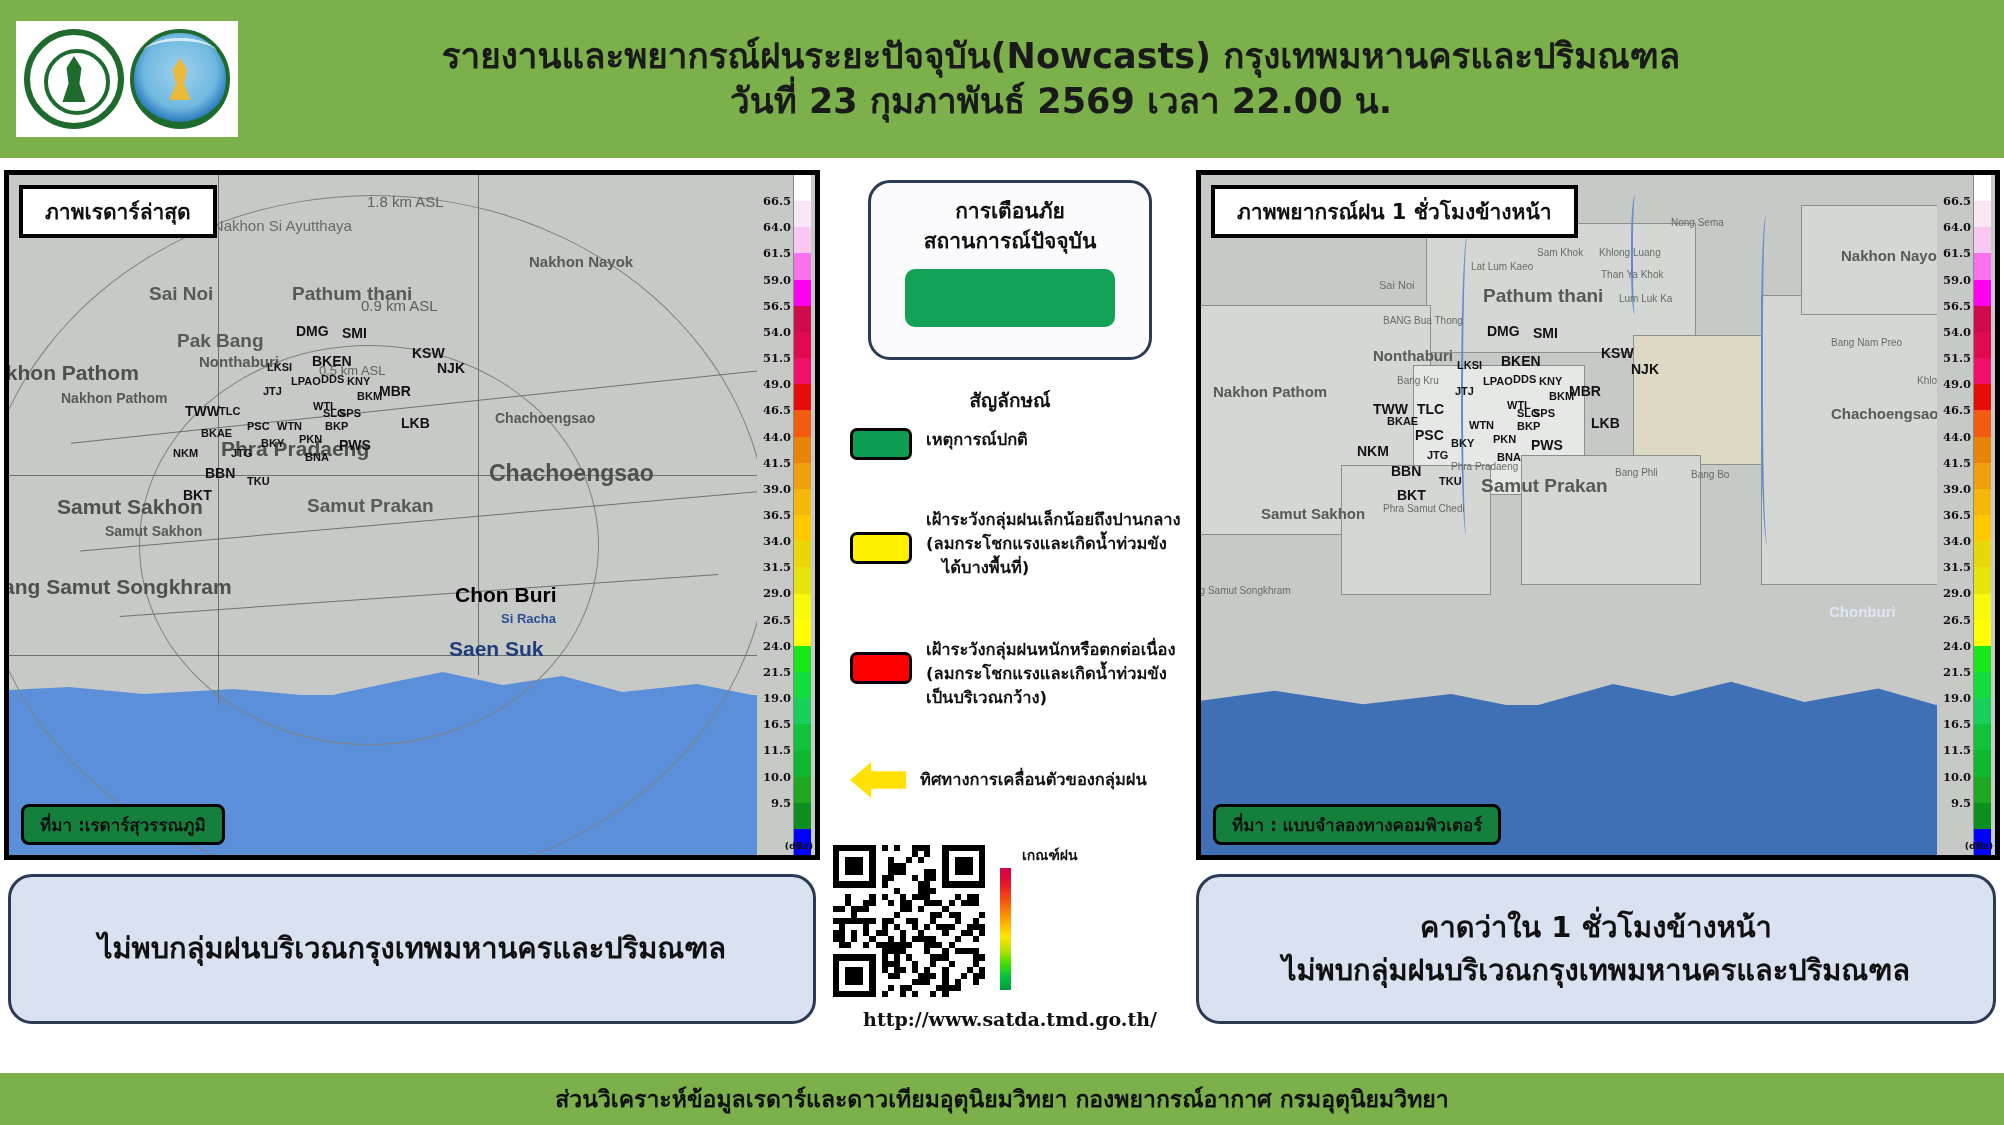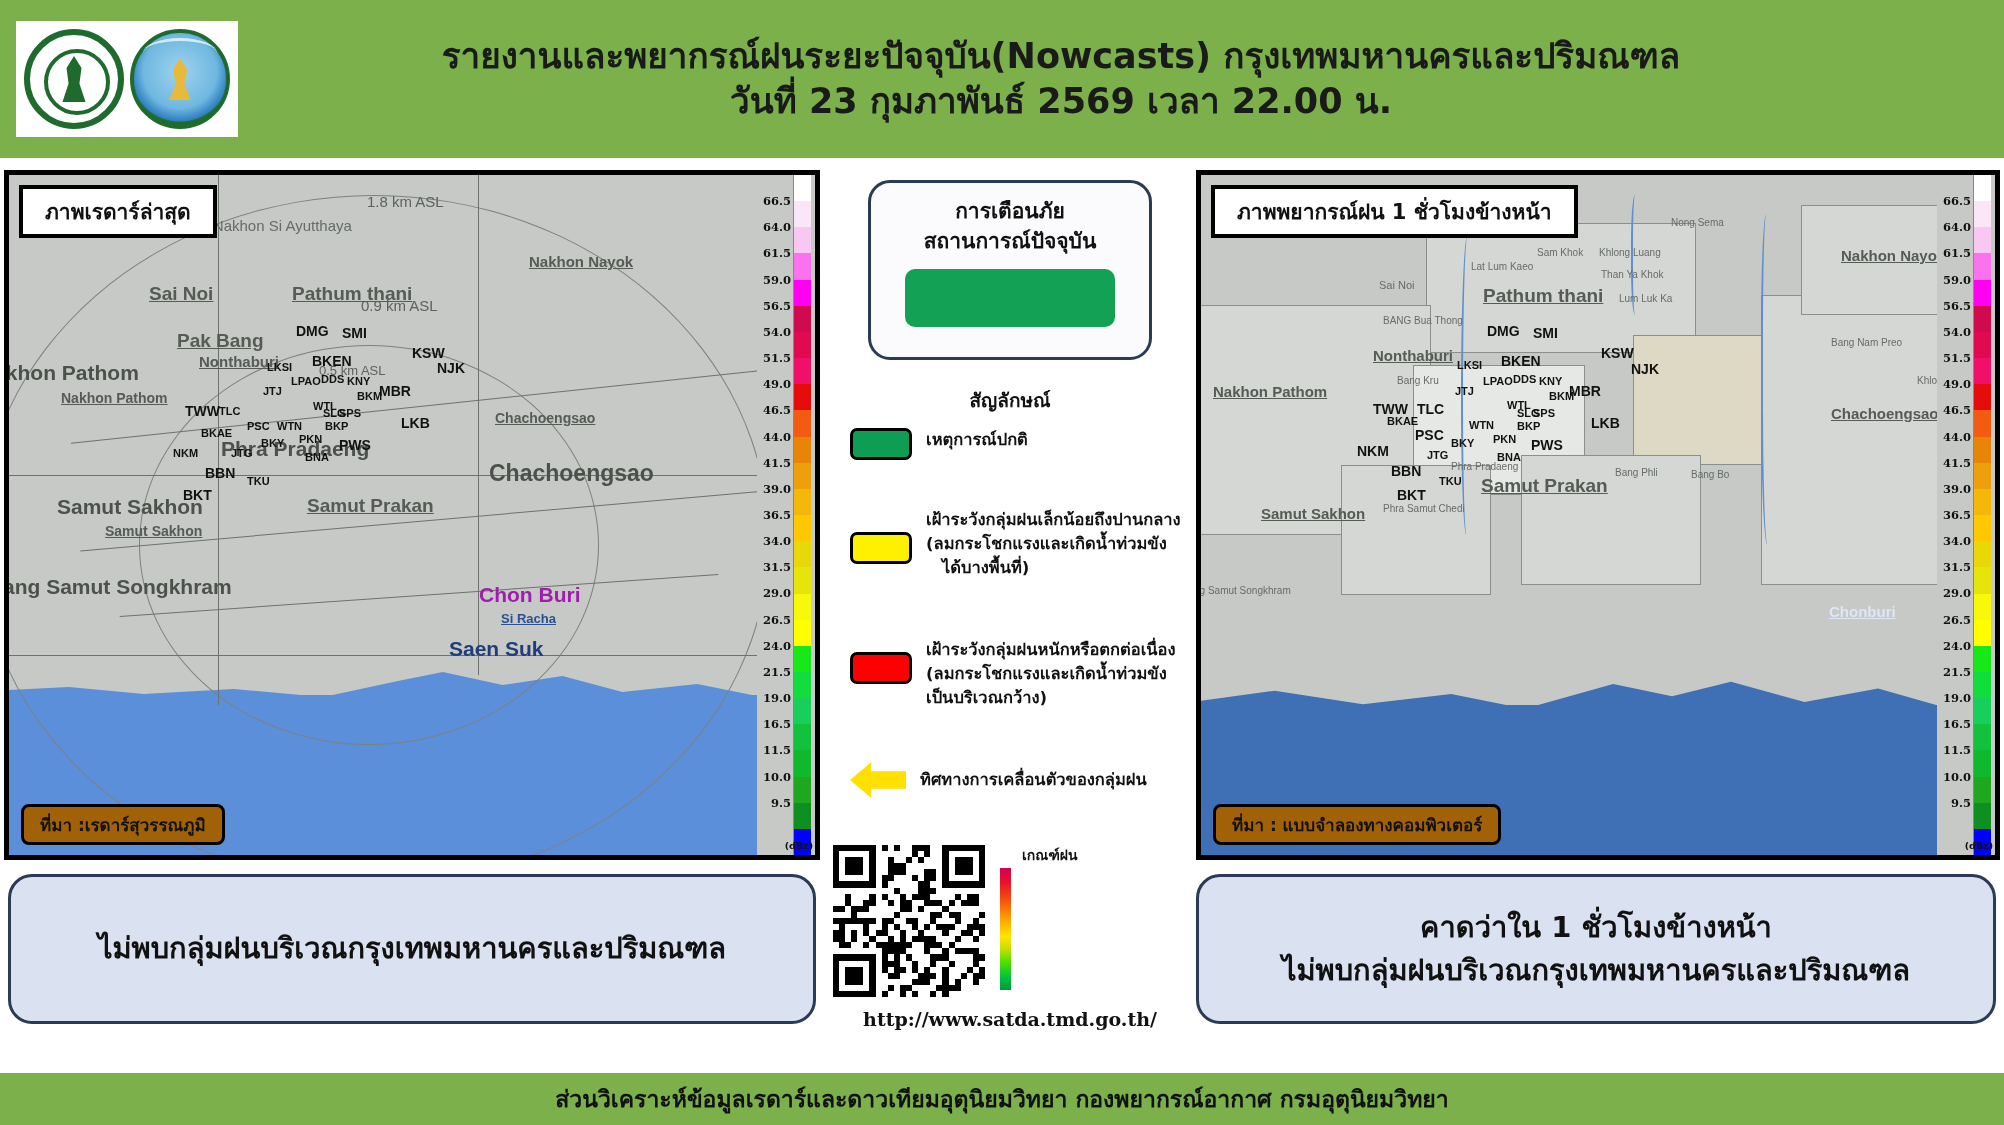--- a/index.html
+++ b/index.html
@@ -126,21 +126,21 @@
     background: #ffffff;
     border: 4px solid #000000;
     padding: 6px 22px;
     font-size: 21px; font-weight: bold;
     color: #111;
     z-index: 12;
     white-space: nowrap;
   }
   .panel-source {
     position: absolute; bottom: 10px; left: 12px;
-    background: #a16207;
+    background: #15803d;
     border: 3px solid #000000;
     border-radius: 8px;
     padding: 4px 16px;
     font-size: 17px; font-weight: bold;
     color: #111;
     z-index: 12;
     white-space: nowrap;
   }
 
   
@@ -191,21 +191,21 @@
     white-space: nowrap;
   }
   .city-label {
     position: absolute;
     color: #5f645f;
     font-family: "Liberation Sans", sans-serif;
     white-space: nowrap;
     pointer-events: none;
   }
   .city-big { font-size: 21px; font-weight: bold; color: #4c514c; }
-  .city-mid { font-size: 15px; font-weight: bold; color: #565b56; text-decoration: underline; }
+  .city-mid { font-size: 15px; font-weight: bold; color: #565b56; }
   .city-sm  { font-size: 10px; color: #676c67; }
   .city-white { color: #1f1f1f; font-weight: bold; }
   .dcode {
     position: absolute;
     font-size: 11px; font-weight: bold; color: #111;
     font-family: "Liberation Sans", sans-serif;
     white-space: nowrap;
   }
   .dcode-lg { font-size: 14px; }
   .river {
@@ -395,21 +395,21 @@
     <div class="city-label city-mid" style="left:168px; top:155px; font-size:19px;">Pak Bang</div>
     <div class="city-label city-mid" style="left:190px; top:178px;">Nonthaburi</div>
     <div class="city-label city-big" style="left:-30px; top:186px;">Nakhon Pathom</div>
     <div class="city-label city-mid" style="left:52px; top:215px; font-size:14px;">Nakhon Pathom</div>
     <div class="city-label city-big" style="left:212px; top:262px;">Phra Pradaeng</div>
     <div class="city-label city-mid" style="left:486px; top:235px; font-size:14px;">Chachoengsao</div>
     <div class="city-label city-big" style="left:480px; top:285px; font-size:23px;">Chachoengsao</div>
     <div class="city-label city-big" style="left:48px; top:320px;">Samut Sakhon</div>
     <div class="city-label city-mid" style="left:96px; top:348px; font-size:14px;">Samut Sakhon</div>
     <div class="city-label city-mid" style="left:298px; top:320px; font-size:19px;">Samut Prakan</div>
-    <div class="city-label city-big city-white" style="left:470px; top:408px; color:#a21caf;">Chon Buri</div>
+    <div class="city-label city-big city-white" style="left:446px; top:408px; color:#000000;">Chon Buri</div>
     <div class="city-label city-mid" style="left:492px; top:436px; font-size:13px; color:#2b4f93;">Si Racha</div>
     <div class="city-label city-big" style="left:440px; top:462px; color:#1e3d7a;">Saen Suk</div>
     <div class="city-label city-big" style="left:-48px; top:400px;">Mueang Samut Songkhram</div>
 
     <div class="dcode dcode-lg" style="left:287px; top:148px;">DMG</div>
     <div class="dcode dcode-lg" style="left:333px; top:150px;">SMI</div>
     <div class="dcode dcode-lg" style="left:403px; top:170px;">KSW</div>
     <div class="dcode dcode-lg" style="left:303px; top:178px;">BKEN</div>
     <div class="dcode dcode-lg" style="left:428px; top:185px;">NJK</div>
     <div class="dcode dcode-lg" style="left:370px; top:208px;">MBR</div>

